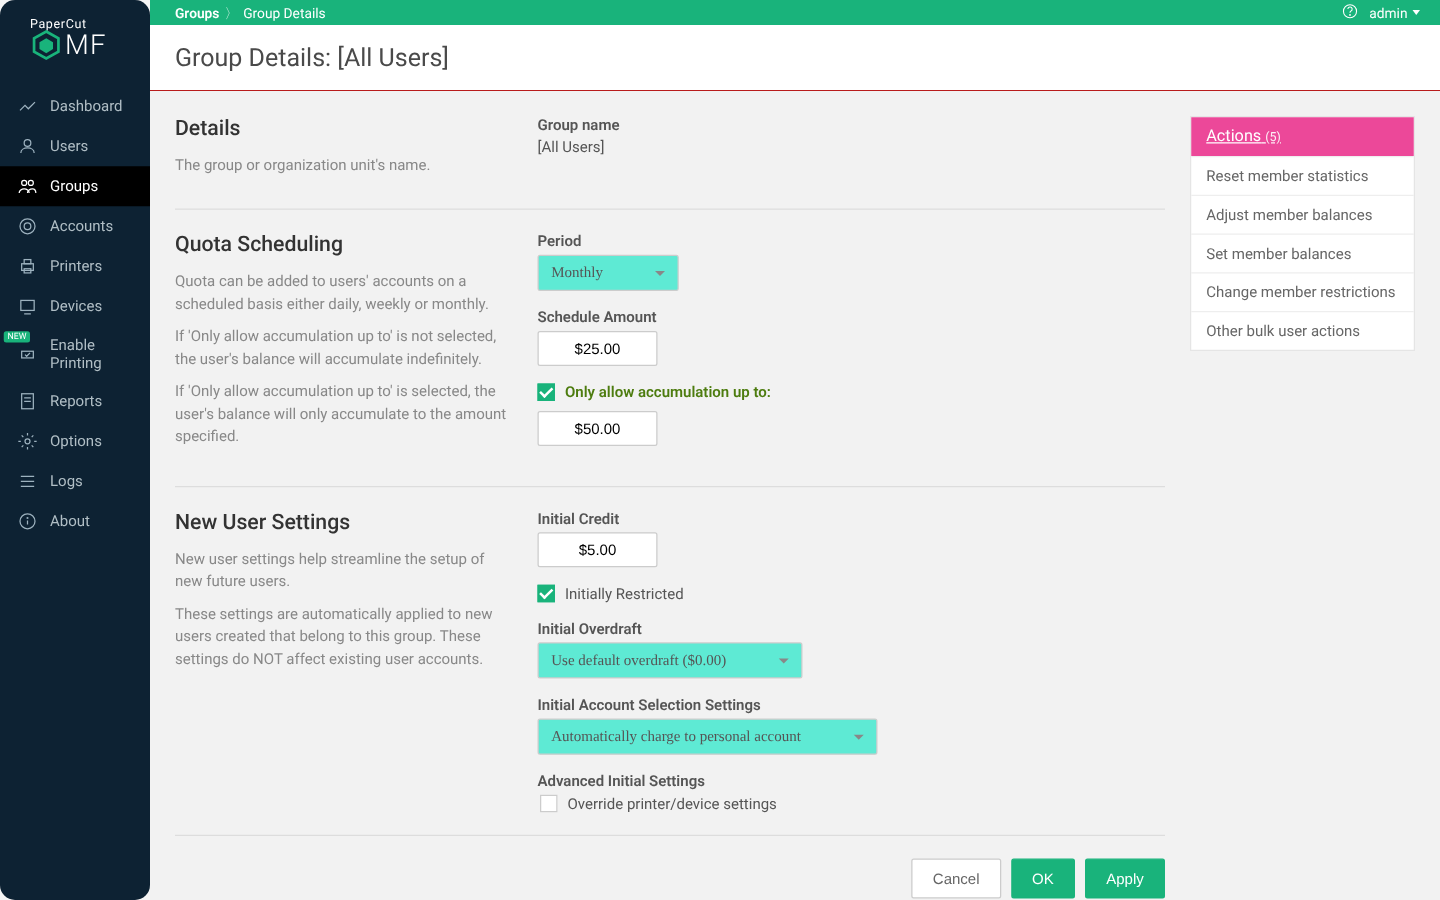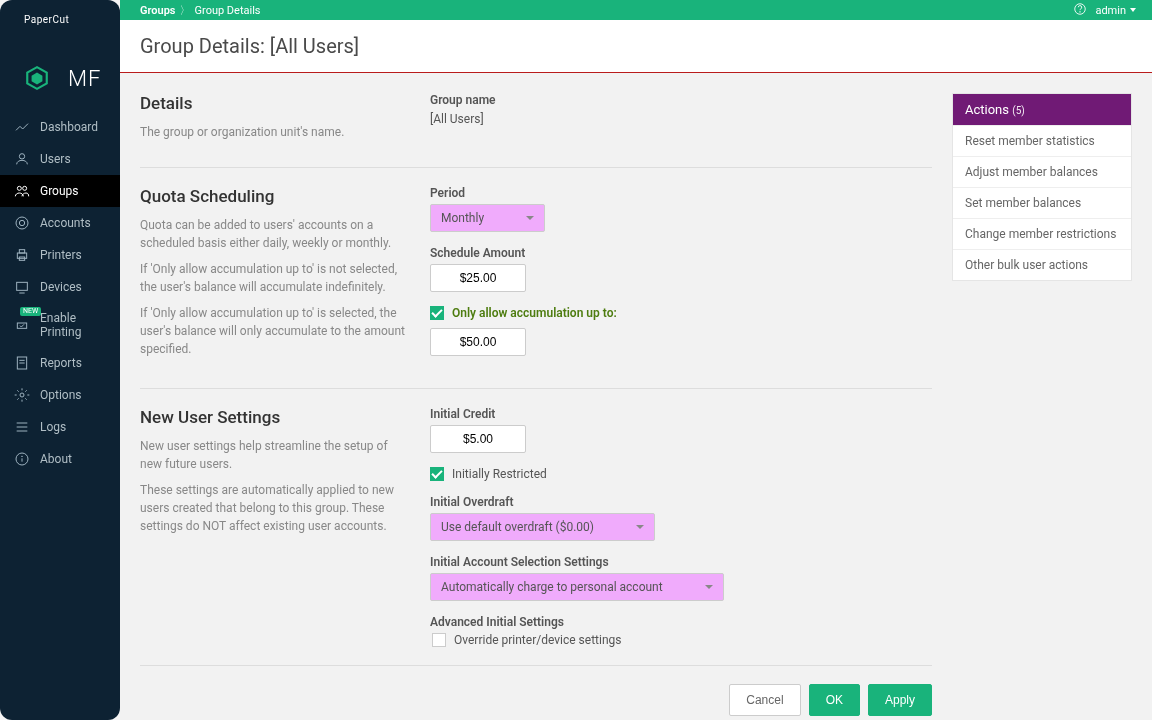--- a/index.html
+++ b/index.html
@@ -40,23 +40,22 @@
       letter-spacing: 0.5px;
       margin-bottom: -2px;
       text-align: right;
       padding-right: 42px;
     }
     .logo .brand-sub {
       font-size: 22px;
       font-weight: 300;
       display: flex;
       align-items: center;
-      gap: 18px;
+      gap: 2px;
       letter-spacing: 1px;
-      margin-top: 42px;
     }
     .logo svg {
       width: 26px;
       height: 26px;
     }
     .nav {
       list-style: none;
       margin-top: 10px;
     }
     .nav li {
@@ -71,21 +70,21 @@
     }
     .nav li.active {
       background: #000;
       color: #fff;
     }
     .nav li .nav-icon { width: 16px; height: 16px; display:flex; align-items:center; justify-content:center;}
     .nav li svg { stroke: #9db2bf; stroke-width:1.5; fill:none; width:16px; height:16px;}
     .nav li.active svg { stroke: #fff; }
     .nav .badge {
       position: absolute;
-      left: 20px;
+      left: 3px;
       top: 4px;
       background: #19b37b;
       color: white;
       font-size: 7px;
       padding: 0 3px;
       border-radius: 2px;
       line-height: 9px;
     }
     
     .main {
@@ -186,27 +185,28 @@
       border-radius: 2px;
       font-size: 12px;
       text-align: center;
       background: #fff;
     }
     .select {
       display: inline-flex;
       align-items: center;
       justify-content: space-between;
       border: 1px solid #ccc;
-      background: #f0abfc;
+      background: #5eead4;
       border-radius: 2px;
       padding: 6px 10px;
       font-size: 12px;
       color: #555;
       cursor: pointer;
       gap: 42px;
+      font-family: Liberation Serif, serif;
     }
     .select.wide { min-width: 240px; }
     .select.mid { min-width: 155px; }
     .chevron { border-style: solid; border-width: 4px 4px 0 4px; border-color: #888 transparent transparent transparent; width:0; height:0;}
     .checkbox-row {
       display: flex;
       align-items: center;
       gap: 8px;
       font-size: 12px;
       color: #555;
@@ -233,24 +233,25 @@
       border-width: 0 2px 2px 0;
       transform: rotate(45deg);
       margin-top: -2px;
     }
     
     .actions-panel {
       background: #fff;
       border: 1px solid #e5e5e5;
     }
     .actions-header {
-      background: #701a75;
+      background: #ec4899;
       color: #fff;
       padding: 8px 12px;
       font-size: 13px;
+      text-decoration: underline;
     }
     .actions-header .count {
       font-size: 10px;
       opacity: 0.9;
     }
     .actions-panel .action-item {
       padding: 8px 12px;
       font-size: 12px;
       color: #666;
       border-top: 1px solid #eee;

